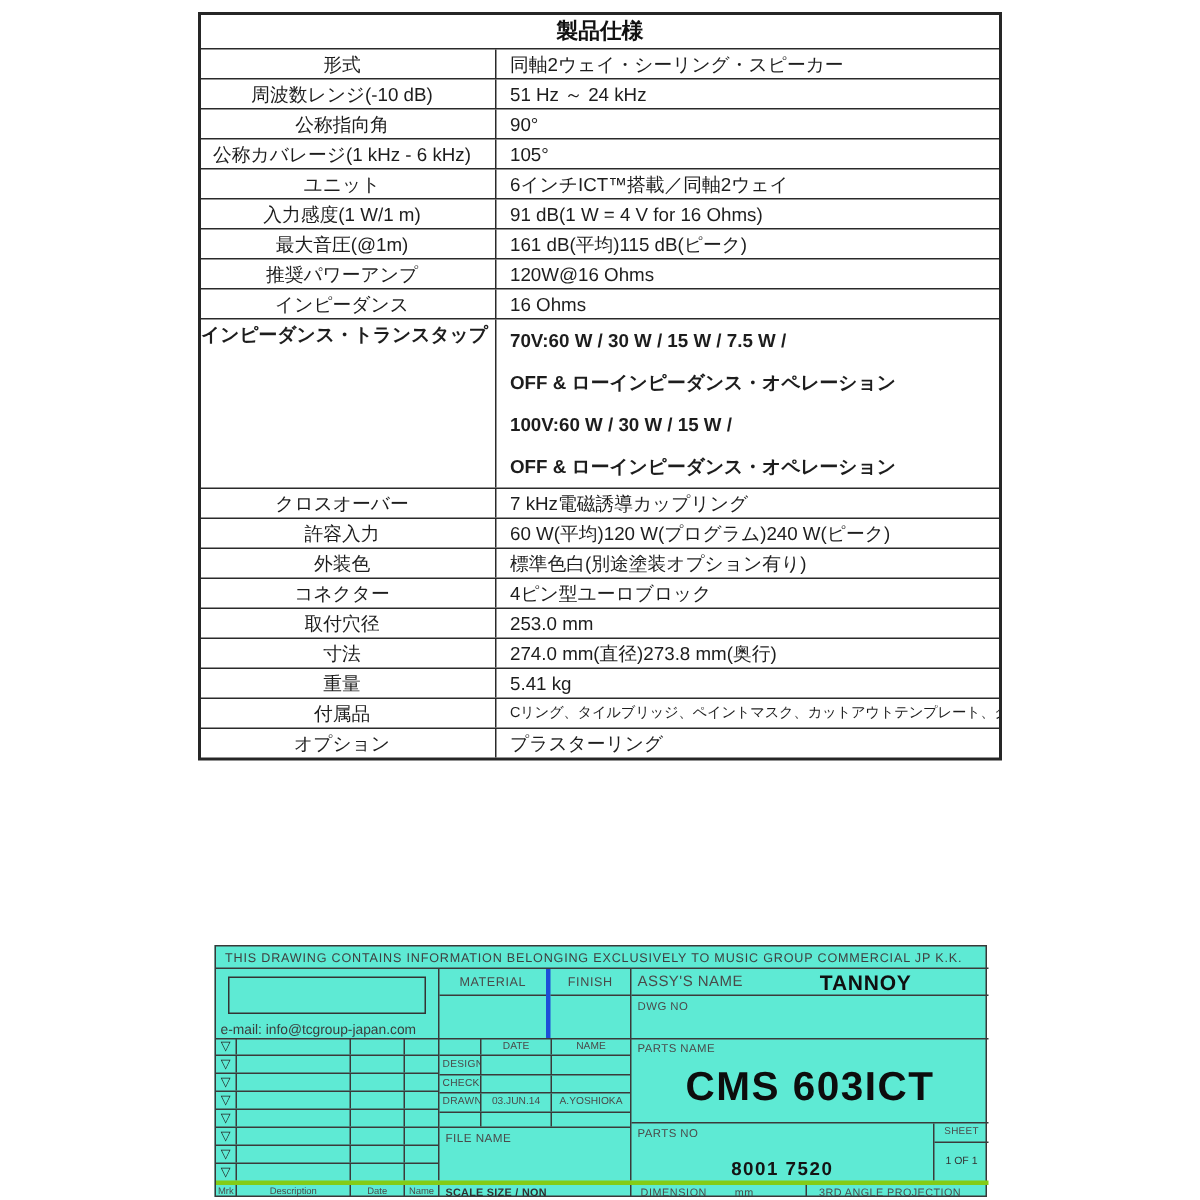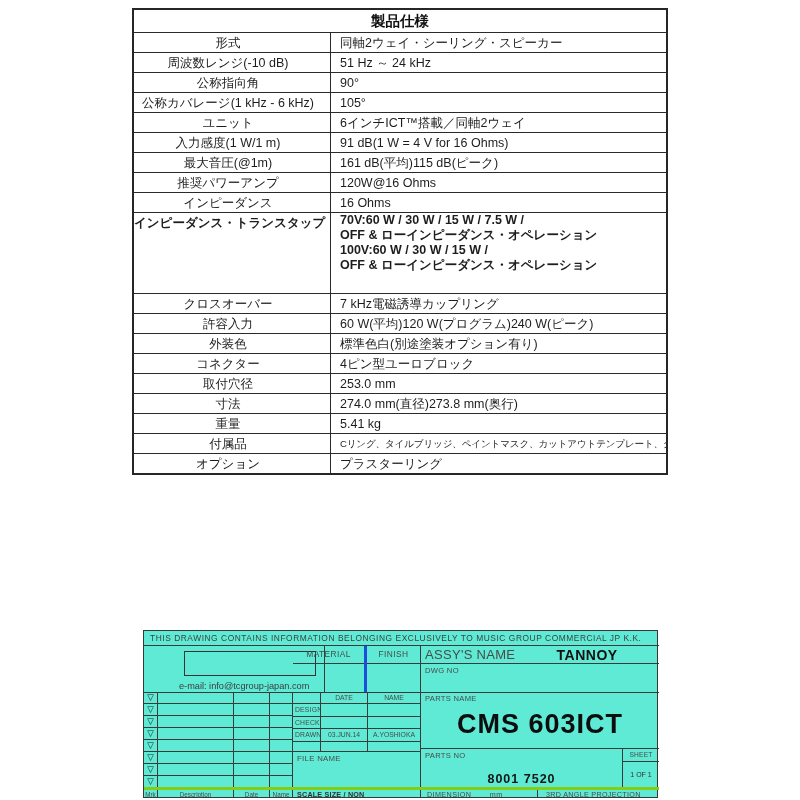--- a/index.html
+++ b/index.html
@@ -8,39 +8,39 @@
 
   
   .spec-table{position:absolute;left:132px;top:8px;width:536px;box-sizing:border-box;
               border:2px solid #262626;background:#fff;}
   .spec-head{height:22px;line-height:22px;text-align:center;font-weight:bold;font-size:14.5px;color:#111;}
   .srow{display:flex;border-top:1.5px solid #2a2a2a;box-sizing:border-box;min-height:19px;}
   .srow .cell{box-sizing:border-box;font-size:12.5px;line-height:18.5px;padding-top:0.5px;
               white-space:nowrap;overflow:hidden;color:#1d1d1d;}
   .srow .label{width:197px;text-align:center;padding-right:8px;border-right:1.5px solid #2a2a2a;}
   .srow .value{flex:1;text-align:left;padding-left:9px;}
-  .srow.tall .value{white-space:pre-line;line-height:15px;padding-top:0;}
+  .srow.tall .value{white-space:pre-line;line-height:28px;padding-top:0;}
   .srow.tall{min-height:81px;font-weight:bold;}
   .srow.small-val .value{font-size:9.6px;letter-spacing:-0.2px;}
 
   
   .tblock{position:absolute;left:143px;top:630px;width:515px;height:168px;box-sizing:border-box;
           border:1.5px solid #383838;color:#4a4a4a;font-size:8px;background:#5eead4;}
   .tb{position:absolute;box-sizing:border-box;}
   .disclaimer{left:0;top:0;width:515px;height:15px;border-bottom:1px solid #3a3a3a;
               line-height:14px;padding-left:6px;letter-spacing:0.55px;font-size:8.4px;color:#3f3f3f;white-space:nowrap;}
-  .sec-left{left:0;top:15px;width:149px;height:46px;border-right:1px solid #3a3a3a;margin-left:32px;}
+  .sec-left{left:0;top:15px;width:149px;height:46px;border-right:1px solid #3a3a3a;}
   .logo-box{position:absolute;left:8px;top:5px;width:130px;height:23px;border:1.5px solid #333;}
   .email{position:absolute;left:3px;bottom:1px;font-size:9.2px;color:#3c3c3c;white-space:nowrap;}
   .sec-mat{left:149px;top:15px;width:74px;height:46px;border-right:3px solid #1d4ed8;}
   .sec-fin{left:223px;top:15px;width:54px;height:46px;border-right:1px solid #3a3a3a;}
   .hd-cell{height:17px;line-height:16px;text-align:center;border-bottom:1px solid #3a3a3a;font-size:8.4px;letter-spacing:0.4px;}
   .sec-right{left:277px;top:15px;width:238px;height:46px;}
   .assy-row{height:17px;border-bottom:1px solid #3a3a3a;display:flex;align-items:center;}
-  .assy-label{padding-left:4px;font-size:13px;letter-spacing:0.3px;}
+  .assy-label{padding-left:4px;font-size:10px;letter-spacing:0.3px;}
   .assy-value{flex:1;text-align:center;font-weight:bold;font-size:14px;color:#101010;letter-spacing:0.5px;}
   .dwg-row{padding:2px 0 0 4px;font-size:7.6px;letter-spacing:0.3px;}
   .hline{left:0;top:61px;width:515px;height:0;border-top:1px solid #3a3a3a;}
 
   
   .rev{left:0;top:61px;width:149px;height:95px;border-right:1px solid #3a3a3a;display:flex;flex-direction:column;}
   .rrow{flex:1;display:flex;border-bottom:1px solid #3a3a3a;}
   .rrow:last-child{border-bottom:none;}
   .rc{border-right:1px solid #3a3a3a;box-sizing:border-box;}
   .rc.t{width:14px;text-align:center;font-size:8.5px;line-height:10px;color:#222;}

